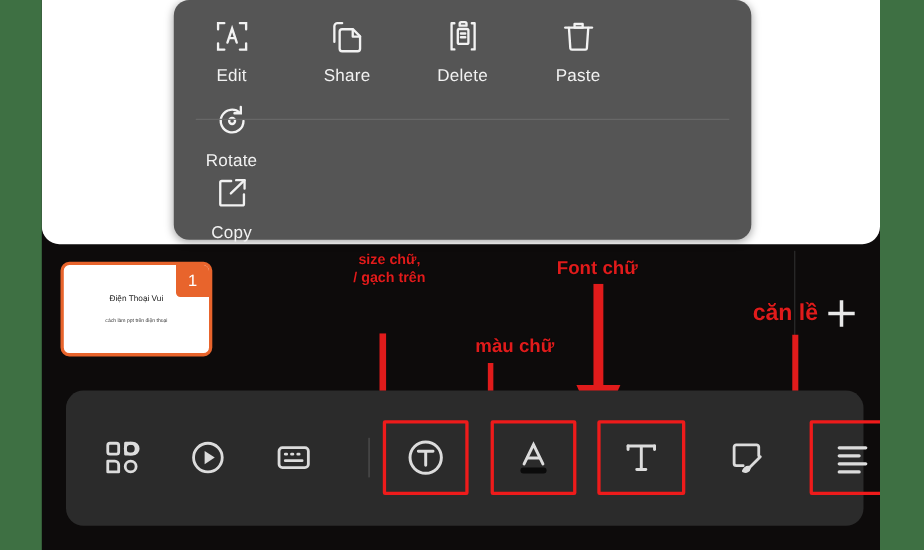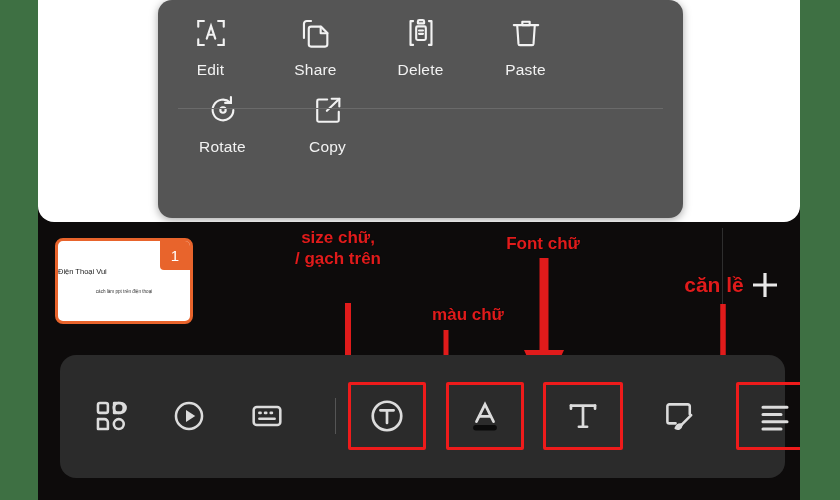--- a/index.html
+++ b/index.html
@@ -11,43 +11,43 @@
   #screen{position:absolute;left:38px;top:0;width:762px;height:500px;background:#0d0b0b;overflow:hidden;}
 
   
   #whitecard{position:absolute;left:0;top:-10px;width:762px;height:232px;background:#ffffff;
              border-bottom-left-radius:16px;border-bottom-right-radius:16px;}
 
   #ctxmenu{position:absolute;left:120px;top:0px;width:525px;height:218px;background:#555555;
            border-radius:14px;box-shadow:0 2px 8px rgba(0,0,0,.35);}
   .ctx-row{display:flex;align-items:flex-start;}
   .ctx-row.r1{padding:14px 0 0 0;}
-  .ctx-row.r2{padding:12px 0 0 12px;}
+  .ctx-row.r2{padding:12px 0 0 0;flex-direction:column;}
   .ctx-item{width:105px;display:flex;flex-direction:column;align-items:center;gap:9px;cursor:default;}
   .ctx-ico{width:38px;height:38px;display:flex;align-items:center;justify-content:center;}
   .ctx-ico svg{display:block;}
   .ctx-lbl{color:#f2f2f2;font-size:15.5px;letter-spacing:.2px;}
   #ctx-div{position:absolute;left:20px;right:20px;top:108px;height:1px;background:#6a6a6a;}
 
   
   #thumb{position:absolute;left:17px;top:238px;width:132px;height:80px;background:#ffffff;
          border:3px solid #e8642c;border-radius:8px;overflow:hidden;}
   #thumb-badge{position:absolute;right:0;top:0;width:30px;height:29px;background:#e8642c;
                color:#fff;font-size:15px;display:flex;align-items:center;justify-content:center;
                border-bottom-left-radius:4px;}
-  #thumb-title{position:absolute;left:0;right:0;top:26px;text-align:left;color:#222;font-size:7.5px;}
+  #thumb-title{position:absolute;left:0;right:0;top:26px;text-align:center;color:#222;font-size:7.5px;}
   #thumb-sub{position:absolute;left:0;right:0;top:48px;text-align:center;color:#333;font-size:4.6px;}
 
   
   #guide{position:absolute;left:684px;top:228px;width:1px;height:128px;background:#2e2e2e;}
 
   
   .lab{position:absolute;color:#e01b1b;font-weight:bold;text-align:center;line-height:1.22;
        text-shadow:0 0 1px rgba(0,0,0,.6);}
-  #lab1{left:220px;top:228px;width:160px;font-size:17px;}
+  #lab1{left:236px;top:228px;width:160px;font-size:13px;}
   #lab2{left:370px;top:305px;width:120px;font-size:17px;}
   #lab3{left:440px;top:234px;width:130px;font-size:17px;}
   #lab4{left:636px;top:272px;width:80px;font-size:21px;}
 
   #plusicon{position:absolute;left:712px;top:270px;width:30px;height:30px;}
 
   
   .arrow{position:absolute;}
 
   

